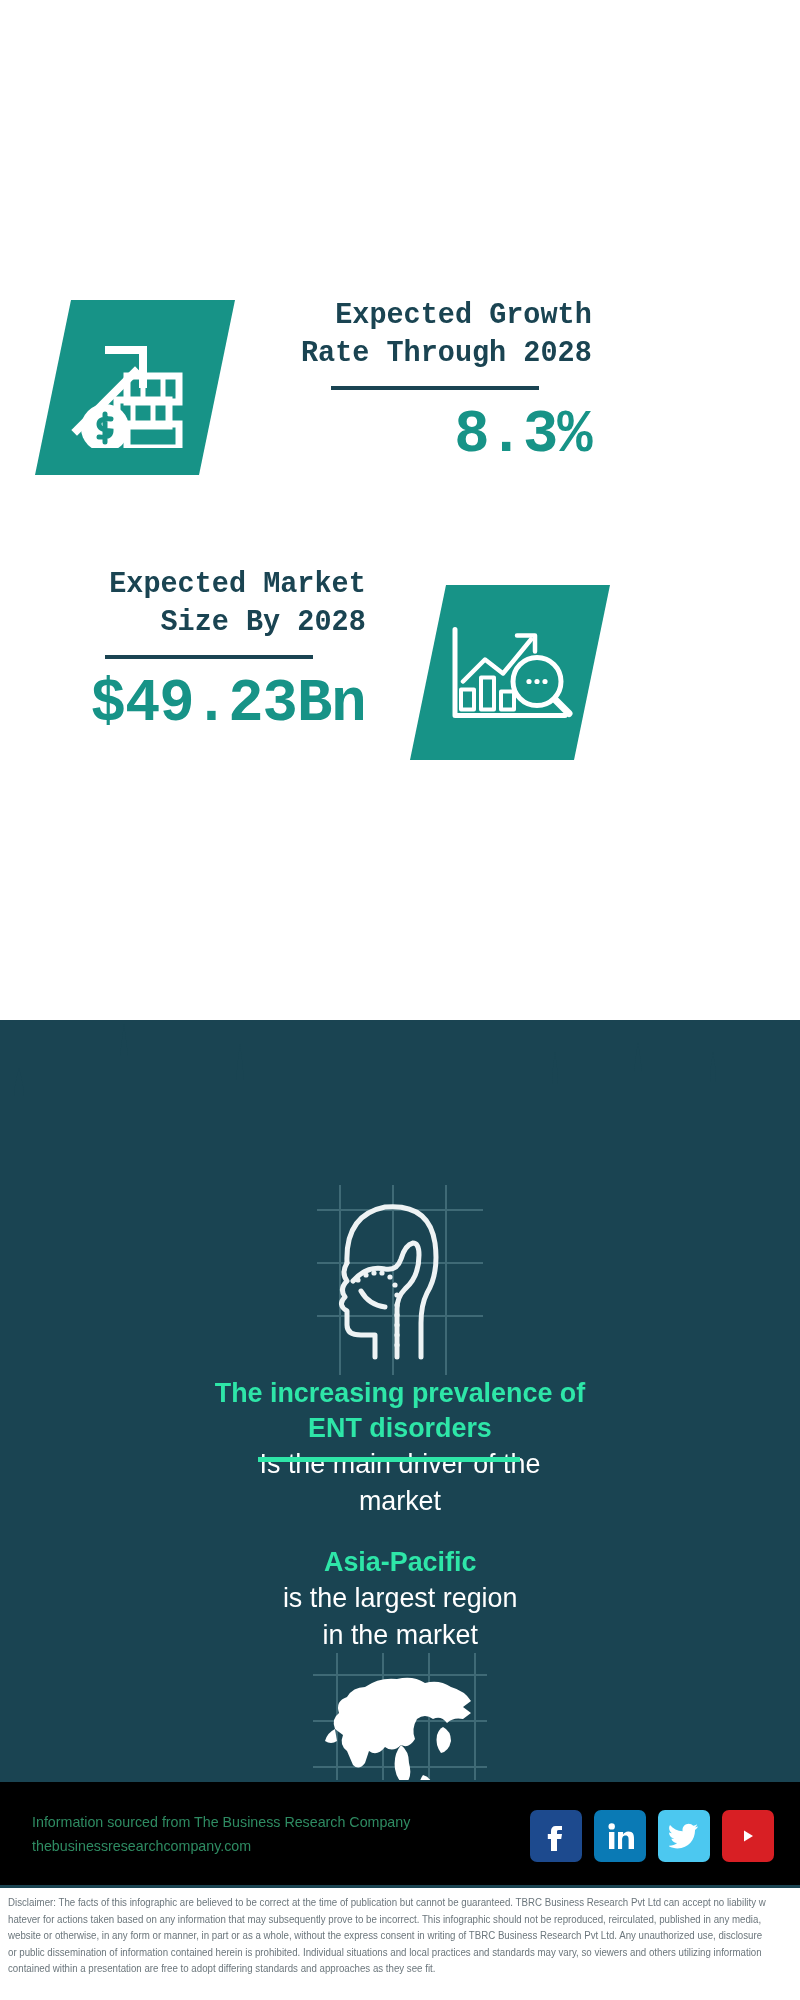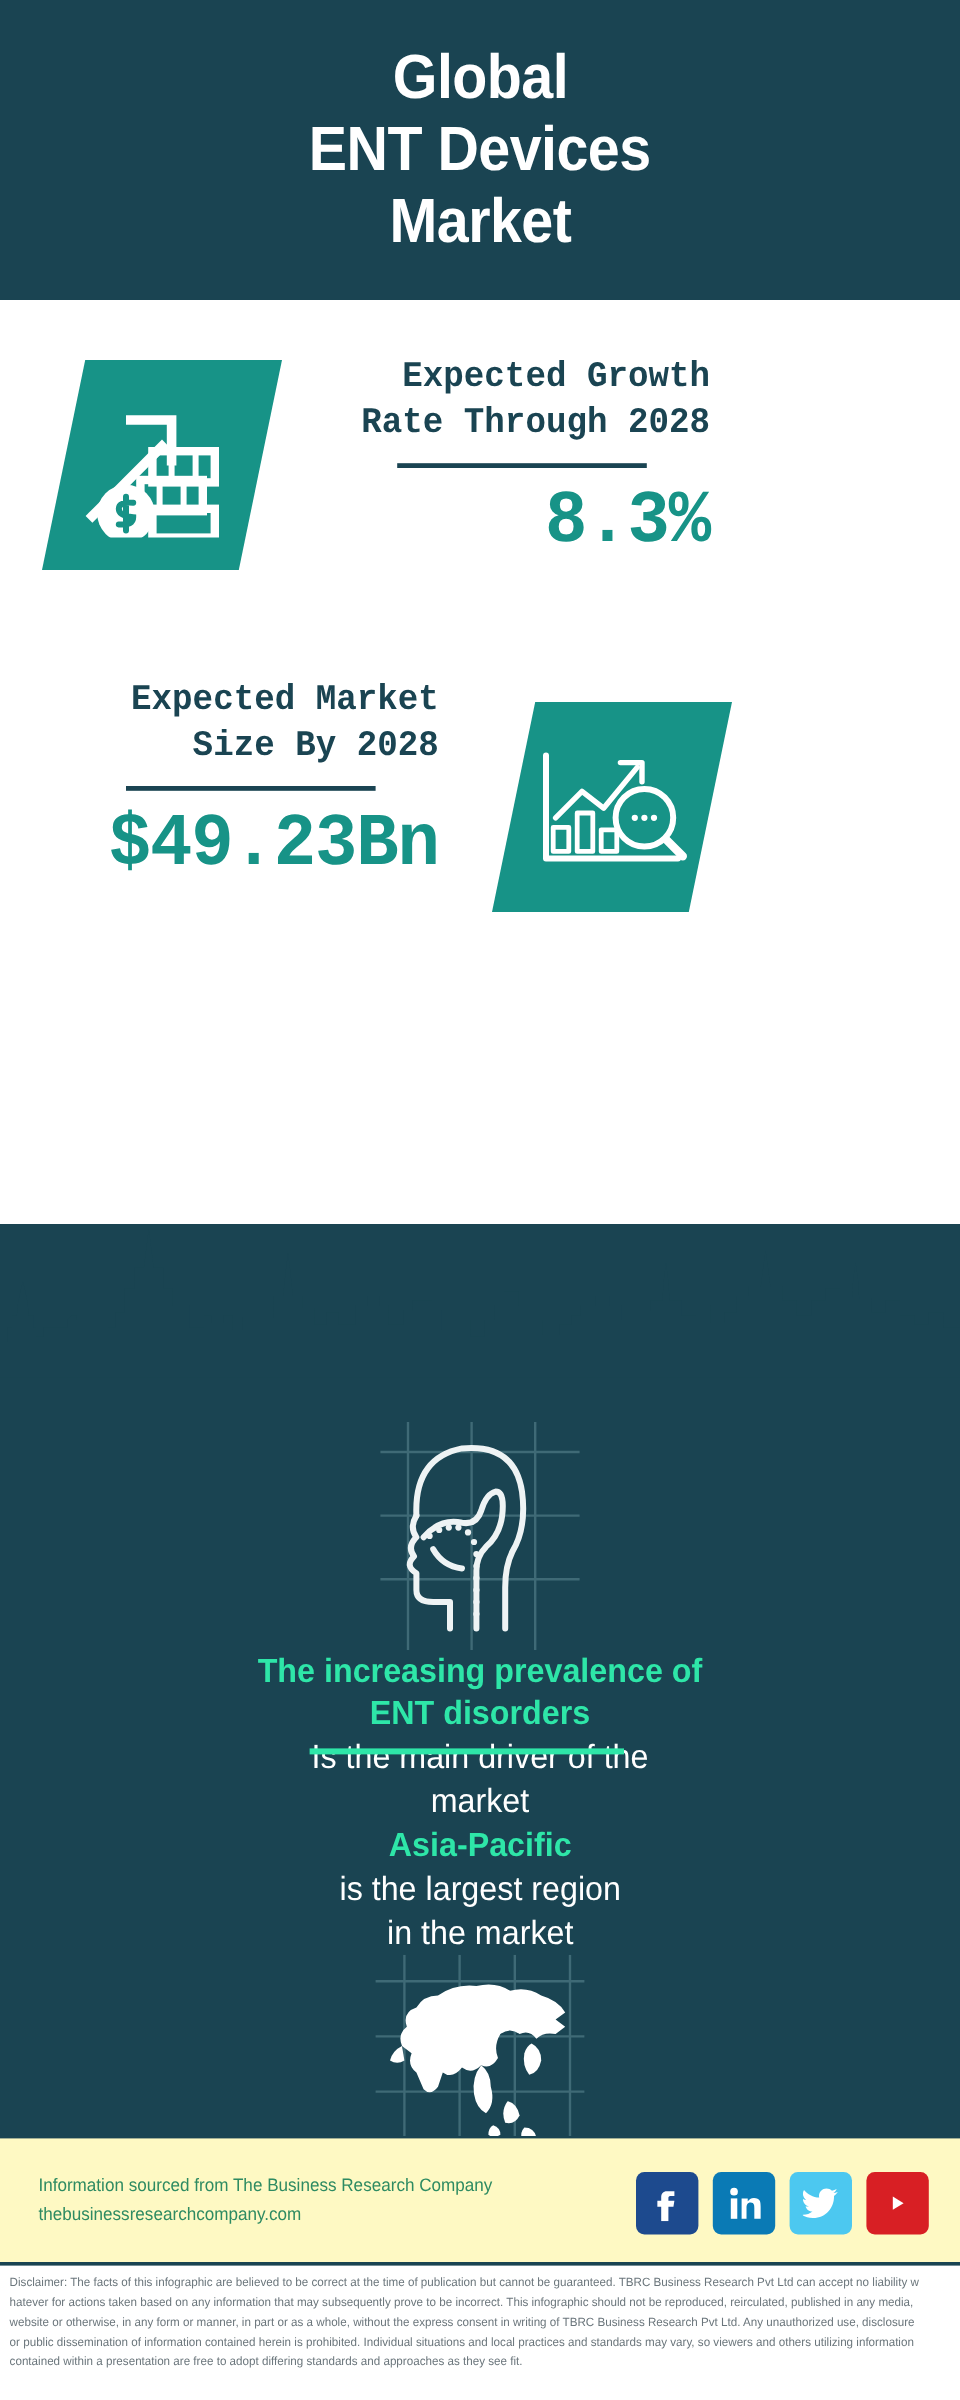--- a/index.html
+++ b/index.html
@@ -89,21 +89,21 @@
   }
 
   .divider {
     position:absolute; left:258px; top:1457px;
     width:262px; height:5px; background:#2ee6a8;
   }
 
   
   .footer {
     position:absolute; left:0; top:1780px; width:800px; height:105px;
-    background:#fef9c3;
+    background:#000000;
     border-top:2px solid #1a4452;
     display:flex; align-items:center;
   }
   .src {
     margin-left:32px;
     color:#2e8b62; font-size:15px; line-height:24px;
     transform:scaleX(0.95); transform-origin:left center;
   }
   .socials { position:absolute; right:26px; top:28px; display:flex; gap:12px; }
   .sicon {
@@ -123,25 +123,20 @@
     color:#6b767c; font-size:10px; line-height:16.5px;
     text-align:left; transform:scaleX(0.97); transform-origin:left top;
     word-break:break-all;
   }
 </style>
 </head>
 <body>
 
 <div class="page">
 
-  <div class="header">
-    <div class="line">Global</div>
-    <div class="line">ENT Devices</div>
-    <div class="line">Market</div>
-  </div>
 
   <div class="stats"></div>
 
   <div class="para p1">
     <span>
       <svg width="140" height="120" viewBox="0 0 140 120" fill="none" stroke="#ffffff" stroke-width="8" stroke-linecap="square">
         <path d="M12 102 L70 44"></path>
         <path d="M44 22 L78 22 L78 56" stroke-linejoin="miter" fill="none"></path>
 
         <rect x="62" y="48" width="52" height="26" stroke-width="7"></rect>
@@ -234,21 +229,21 @@
       <div class="fact-hi">The increasing prevalence of</div>
       <div class="fact-hi">ENT disorders</div>
       <div class="fact-lo">Is the main driver of the</div>
       <div class="fact-lo">market</div>
     </div>
   </div>
 
   <div class="divider"></div>
 
   <div class="factrow fact2">
-    <div class="facttext" style="order:1;">
+    <div class="facttext" style="order:1;margin-top:24px;">
       <div class="fact-hi">Asia-Pacific</div>
       <div class="fact-lo">is the largest region</div>
       <div class="fact-lo">in the market</div>
     </div>
     <div class="iconbox" style="order:2;">
       <svg width="190" height="190" viewBox="0 0 190 190">
         <g stroke="#3f6a76" stroke-width="2" fill="none">
           <line x1="8" y1="22" x2="182" y2="22"></line>
           <line x1="8" y1="68" x2="182" y2="68"></line>
           <line x1="8" y1="114" x2="182" y2="114"></line>

